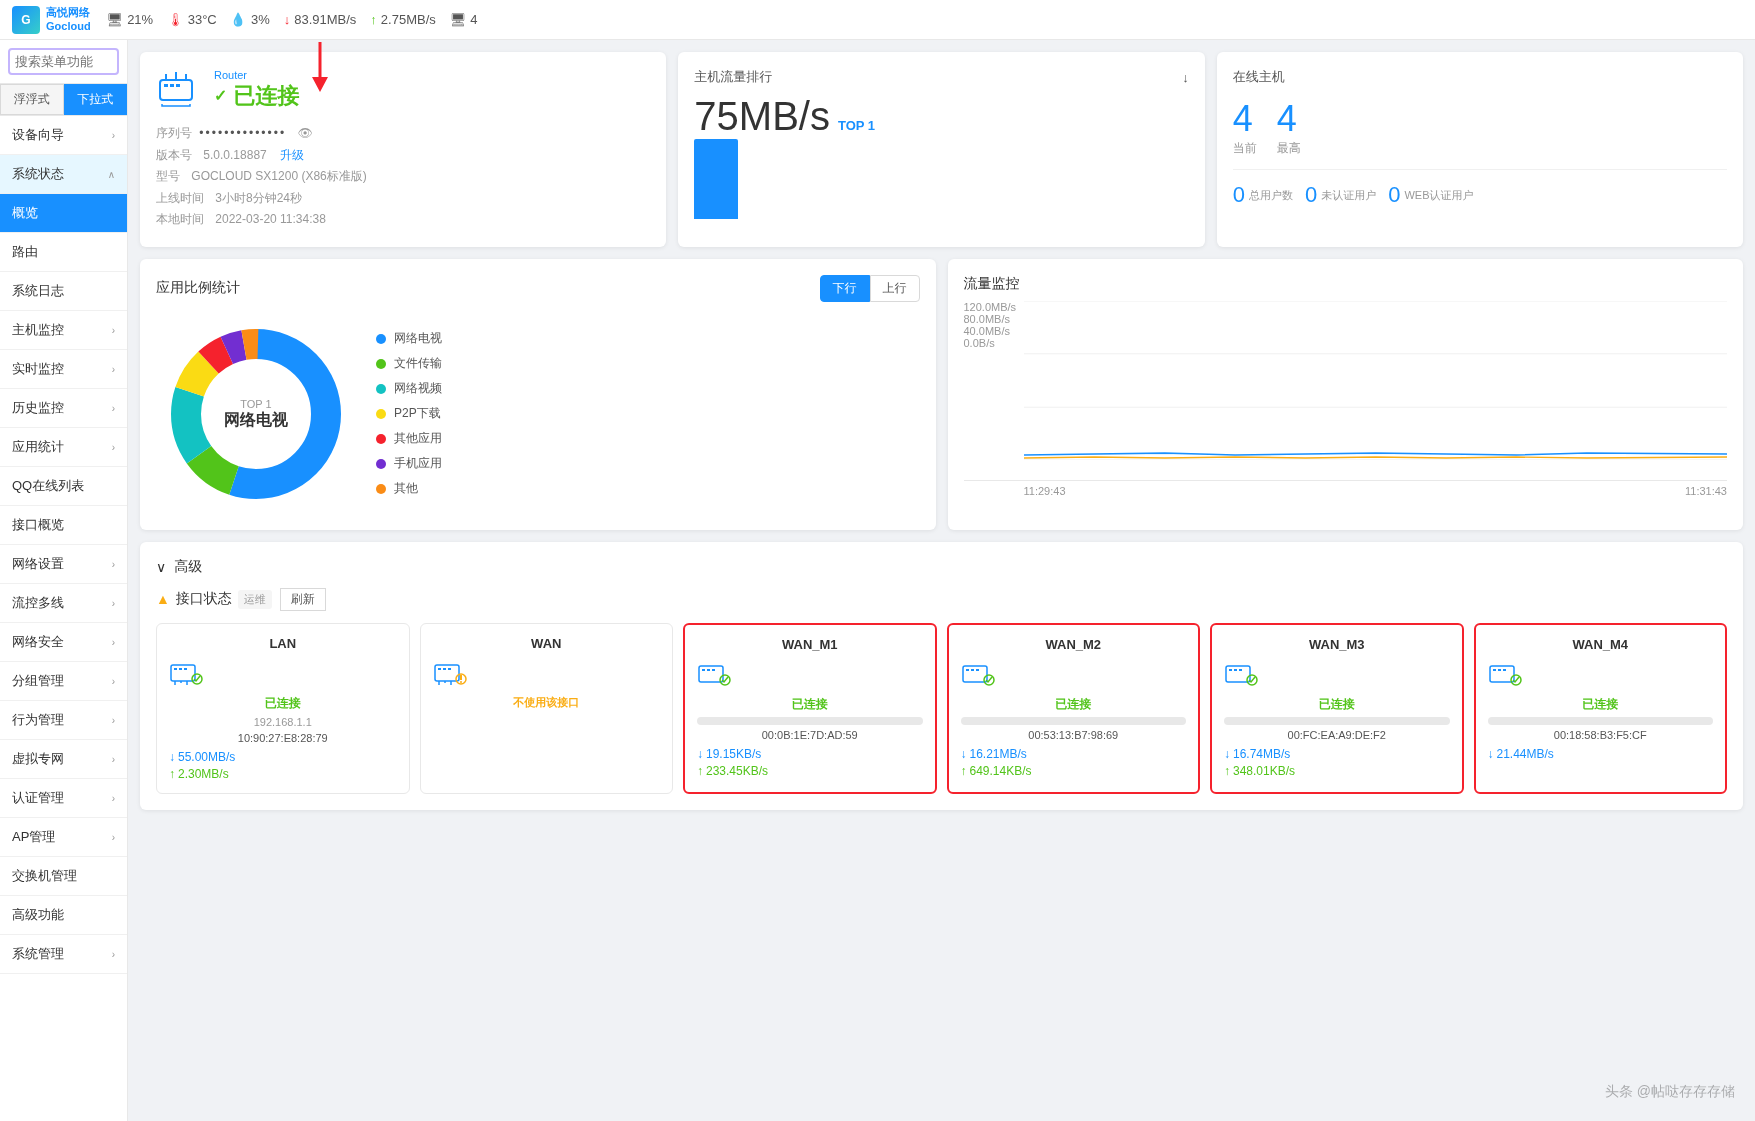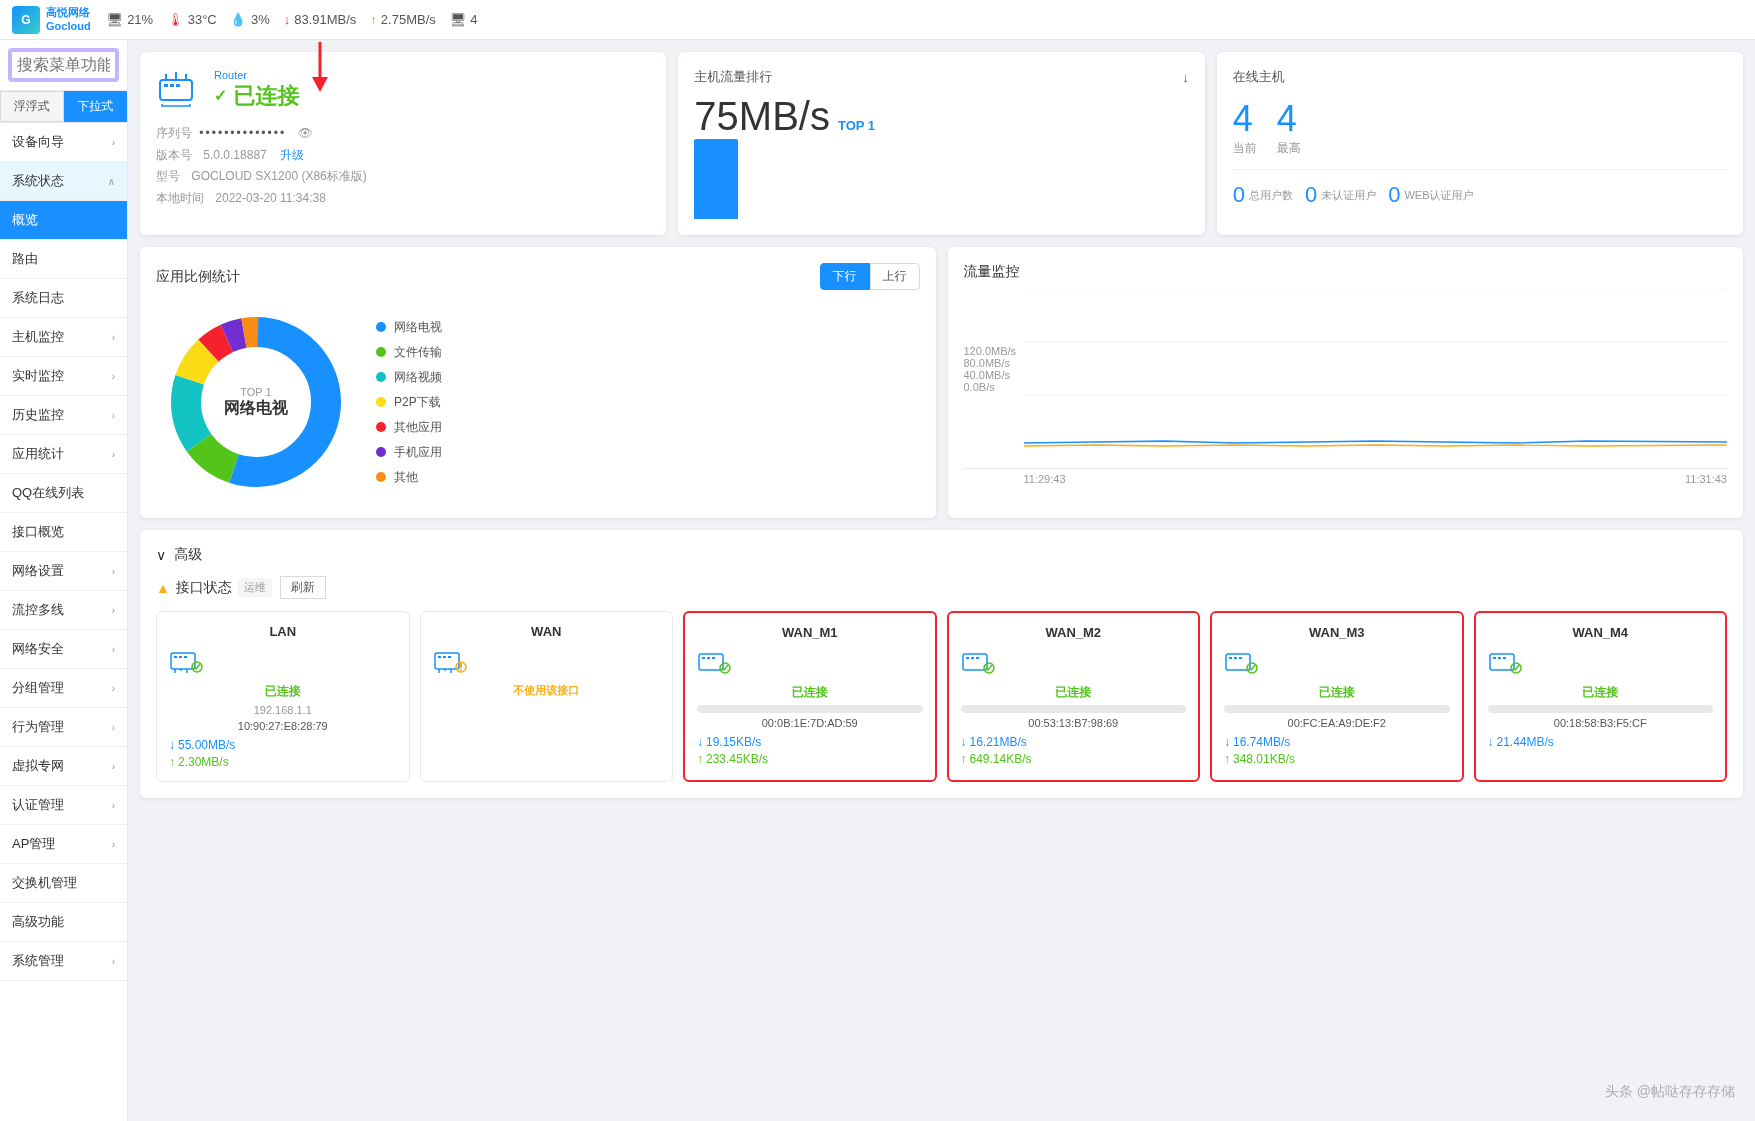--- a/index.html
+++ b/index.html
@@ -42,22 +42,22 @@
       display: flex;
       flex-direction: column;
       flex-shrink: 0;
       overflow-y: auto;
     }
     .sidebar-search {
       padding: 8px;
       border-bottom: 1px solid #e8e8e8;
     }
     .sidebar-search input {
-      width: 100%; border: 4px solid #c4b5fd; border-radius: 4px;
-      padding: 4px 5px; font-size: 16px; outline: none;
+      width: 100%; border: 2px solid #c4b5fd; border-radius: 4px;
+      padding: 4px 5px; font-size: 13px; outline: none;
     }
     .sidebar-tabs {
       display: flex; border-bottom: 1px solid #e8e8e8;
     }
     .sidebar-tab {
       flex: 1; text-align: center; padding: 6px 4px;
       font-size: 12px; cursor: pointer; border: 1px solid #d9d9d9;
       background: #f5f5f5; color: #555;
     }
     .sidebar-tab.active { background: #1890ff; color: #fff; border-color: #1890ff; }
@@ -121,21 +121,21 @@
     .donut-center-main { font-size: 16px; font-weight: bold; color: #333; }
 
     .app-legend { display: flex; flex-direction: column; gap: 8px; }
     .legend-item { display: flex; align-items: center; gap: 8px; font-size: 12px; color: #555; }
     .legend-dot { width: 10px; height: 10px; border-radius: 50%; flex-shrink: 0; }
 
     
     .traffic-monitor-card {}
     .traffic-monitor-header { font-size: 14px; color: #333; margin-bottom: 8px; }
     .monitor-chart { height: 180px; position: relative; border-bottom: 1px solid #e8e8e8; }
-    .monitor-y-labels { position: absolute; left: 0; top: 0; bottom: 20px; display: flex; flex-direction: column; justify-content: center; font-size: 11px; color: #999; width: 55px; }
+    .monitor-y-labels { position: absolute; left: 0; top: 0; bottom: 20px; display: flex; flex-direction: column; justify-content: flex-start; font-size: 11px; color: #999; width: 55px; }
     .monitor-chart-area { position: absolute; left: 60px; right: 0; top: 0; bottom: 20px; }
     .monitor-x-labels { display: flex; justify-content: space-between; font-size: 11px; color: #999; padding-left: 60px; margin-top: 4px; }
     .monitor-legend { display: flex; gap: 12px; margin-top: 8px; font-size: 12px; color: #555; justify-content: flex-end; }
     .monitor-legend-item { display: flex; align-items: center; gap: 4px; }
     .monitor-legend-line { width: 20px; height: 2px; }
     .advanced-header { display: flex; align-items: center; gap: 8px; font-size: 14px; color: #333; margin-bottom: 12px; cursor: pointer; }
     .interface-header { display: flex; align-items: center; gap: 8px; margin-bottom: 12px; }
     .interface-title { font-size: 14px; color: #333; display: flex; align-items: center; gap: 6px; }
     .refresh-btn {
       padding: 2px 10px; font-size: 12px; background: #fff;
@@ -334,20 +334,24 @@
             <span style="margin-left:4px; cursor:pointer;">👁</span>
           </div>
           <div>
             <span>版本号</span>
             <span style="margin-left:4px;">5.0.0.18887</span>
             <a class="upgrade-link" style="margin-left:6px; font-size:12px;">升级</a>
           </div>
           <div>
             <span>型号</span>
             <span style="margin-left:4px;">GOCLOUD SX1200 (X86标准版)</span>
+          </div>
+          <div>
+            <span>上线时间</span>
+            <span style="margin-left:4px;">3小时8分钟24秒</span>
           </div>
           <div>
             <span>本地时间</span>
             <span style="margin-left:4px;">2022-03-20 11:34:38</span>
           </div>
         </div>
       </div>
 
       <div class="card">
         <div class="traffic-header">

